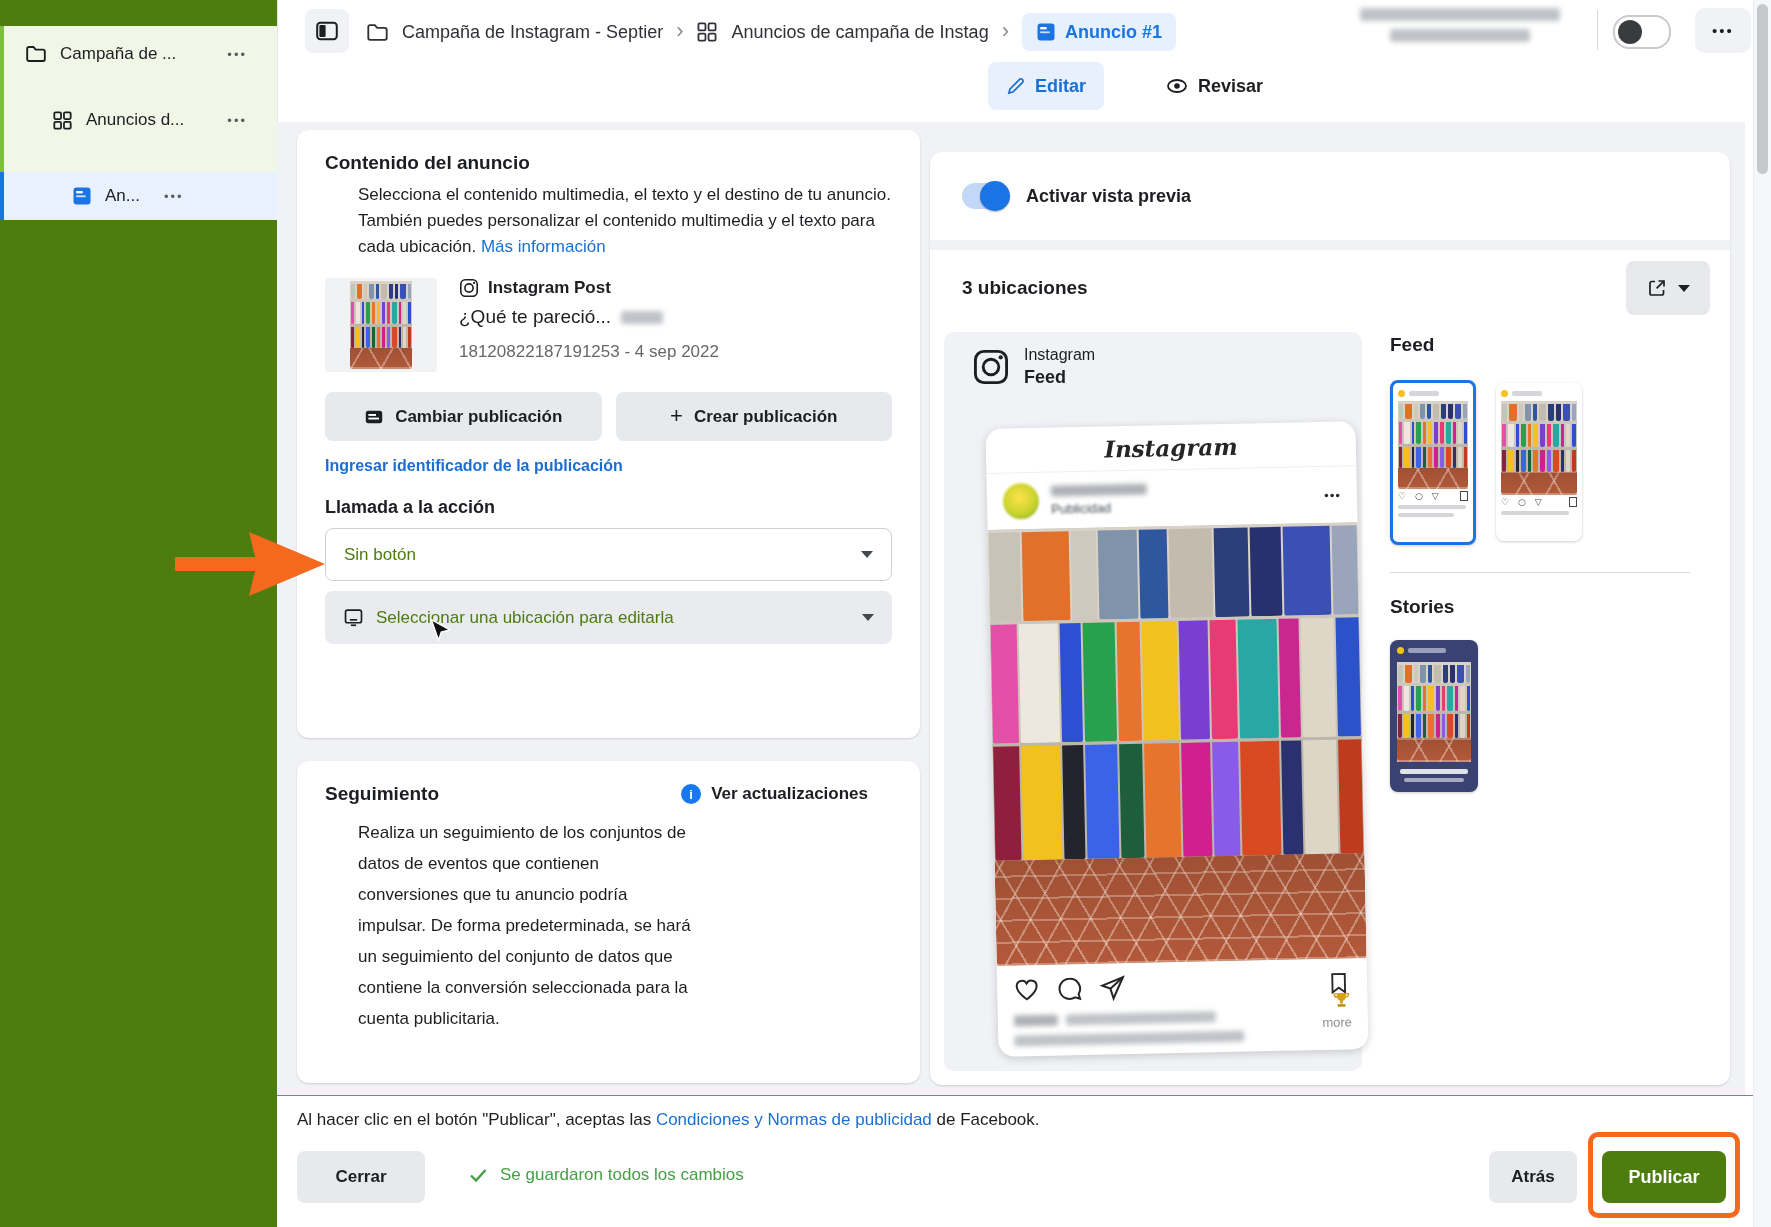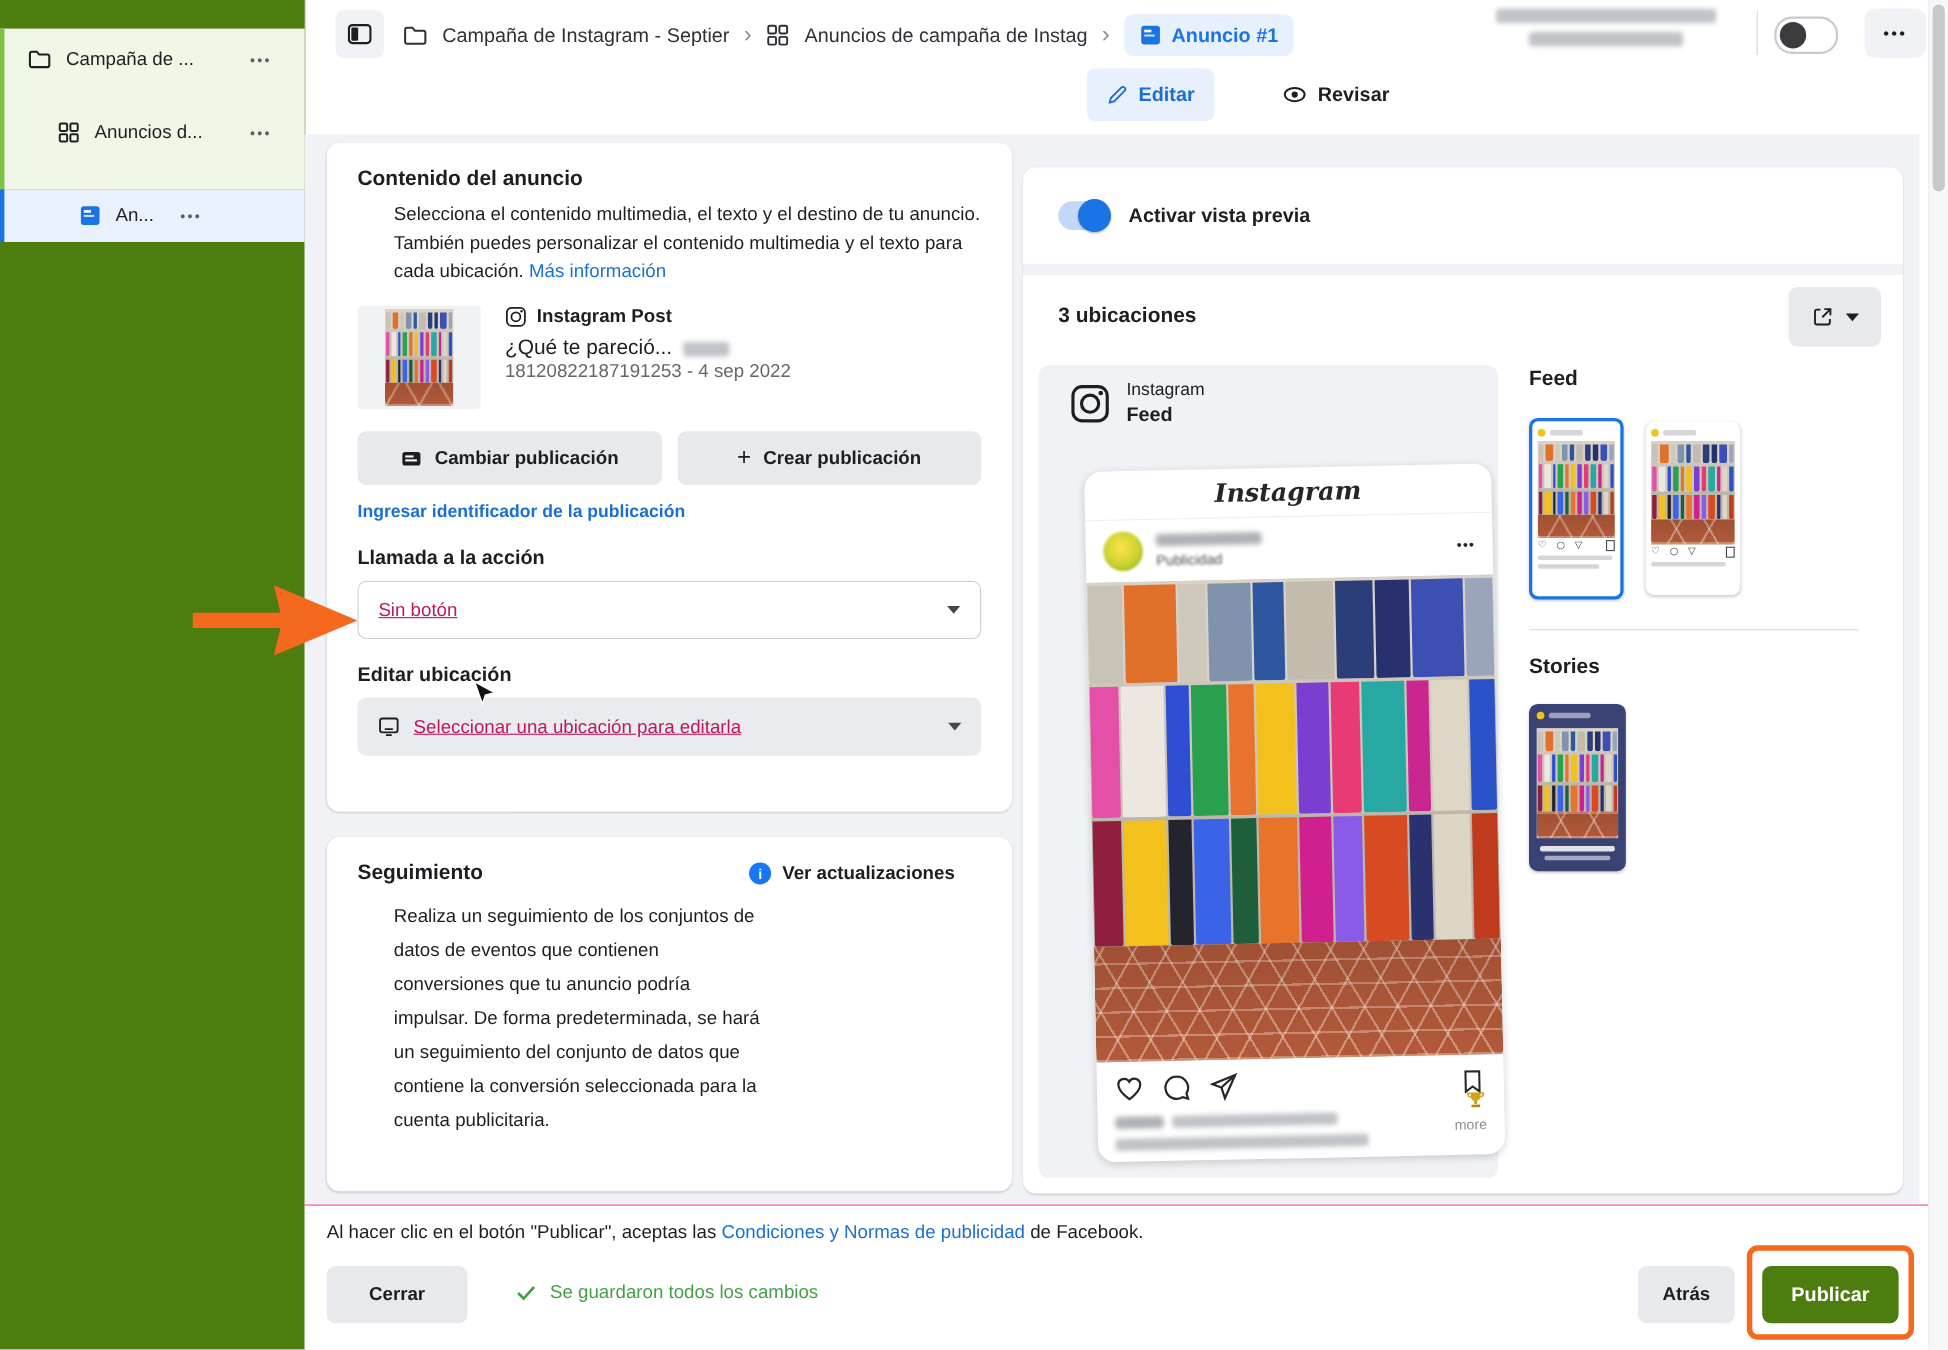--- a/index.html
+++ b/index.html
@@ -34,21 +34,21 @@
 
   
   .canvas{position:absolute;left:277px;top:122px;width:1468px;height:973px;background:#f0f2f5;}
   .card{position:absolute;background:#fff;border-radius:12px;box-shadow:0 1px 2px rgba(0,0,0,.15);}
   .card h2{margin:0;font-size:19px;font-weight:700;color:#1c1e21;}
   .body-text{font-size:17px;line-height:26px;color:#1c1e21;margin-left:33px;}
   .link{color:#1a6fd4;cursor:pointer;}
   .muted{color:#65676b;}
   .btn-gray{background:#e7e9ec;border:none;border-radius:8px;font-family:inherit;font-size:17px;font-weight:700;color:#1c1e21;
             display:flex;align-items:center;justify-content:center;gap:11px;cursor:pointer;}
-  .select{border-radius:8px;display:flex;align-items:center;box-sizing:border-box;cursor:pointer;font-size:17px;color:#be185d;text-decoration:underline;}
+  .select{border-radius:8px;display:flex;align-items:center;box-sizing:border-box;cursor:pointer;font-size:17px;color:#4d7c0f;}
   .select .caret{margin-left:auto;}
   .caret{width:0;height:0;border-left:6px solid transparent;border-right:6px solid transparent;border-top:7px solid #44484d;}
 
   
   .tgl-on{width:46px;height:26px;background:#c3d7f7;border-radius:14px;position:relative;cursor:pointer;}
   .tgl-on .knob{position:absolute;right:-2px;top:-2px;width:30px;height:30px;border-radius:50%;background:#1b74e4;box-shadow:0 1px 2px rgba(0,0,0,.3);}
   .gray-panel{position:absolute;left:14px;top:180px;bottom:14px;width:418px;background:#f0f2f5;border-radius:10px;}
   .phone{position:absolute;left:48px;top:93px;width:370px;height:628px;background:#fff;border-radius:16px;
          box-shadow:0 2px 8px rgba(0,0,0,.18);transform:rotate(-1.2deg);overflow:hidden;}
   .ig-logo{font-family:"DejaVu Serif",serif;font-style:italic;font-weight:600;font-size:23px;color:#262626;}
@@ -248,21 +248,21 @@
                 <circle cx="10" cy="10" r="4.1"></circle>
                 <circle cx="15.1" cy="4.9" r="1.1" fill="#1c1e21" stroke="none"></circle>
               </svg>
           </span>
           <span style="font-size:17px;font-weight:700;">Instagram Post</span>
         </div>
         <div class="flex" style="margin-top:8px;gap:10px;">
           <span style="font-size:19px;">¿Qué te pareció...</span>
           <span class="blurbar" style="width:42px;height:13px;"></span>
         </div>
-        <div class="muted" style="margin-top:0;font-size:17px;">18120822187191253 - 4 sep 2022</div>
+        <div class="muted" style="margin-top:14px;font-size:17px;">18120822187191253 - 4 sep 2022</div>
       </div>
     </div>
 
     <div class="flex" style="margin-top:20px;gap:14px;">
       <button class="btn-gray" style="flex:1;height:49px;">
         <span>
           <svg width="20" height="20" viewBox="0 0 20 20">
               <rect x="1.8" y="3.8" width="16.4" height="12.4" rx="2.6" fill="#1c1e21"></rect>
               <rect x="4.4" y="7" width="7.6" height="1.9" fill="#fff"></rect>
               <rect x="4.4" y="10.6" width="10.6" height="1.9" fill="#fff"></rect>
@@ -277,21 +277,20 @@
     </div>
 
     <div class="link" style="margin-top:16px;font-size:16px;font-weight:700;">Ingresar identificador de la publicación</div>
 
     <div style="margin-top:22px;font-size:18px;font-weight:700;">Llamada a la acción</div>
     <div class="select" style="margin-top:10px;height:53px;background:#fff;border:1px solid #ccd0d5;padding:0 18px;">
       <span>Sin botón</span>
       <span class="caret"></span>
     </div>
 
-    <div style="margin-top:22px;font-size:18px;font-weight:700;">Editar ubicación</div>
     <div class="select" style="margin-top:10px;height:53px;background:#e9ebee;padding:0 18px;gap:12px;">
       <span>
         <svg width="21" height="21" viewBox="0 0 20 20" fill="none" stroke="#1c1e21" stroke-width="1.6">
             <rect x="2.4" y="3" width="15.2" height="12" rx="2"></rect>
             <path d="M6.5 12.2h7"></path>
             <path d="M7.5 17.4h5"></path>
           </svg>
       </span>
       <span>Seleccionar una ubicación para editarla</span>
       <span class="caret"></span>

